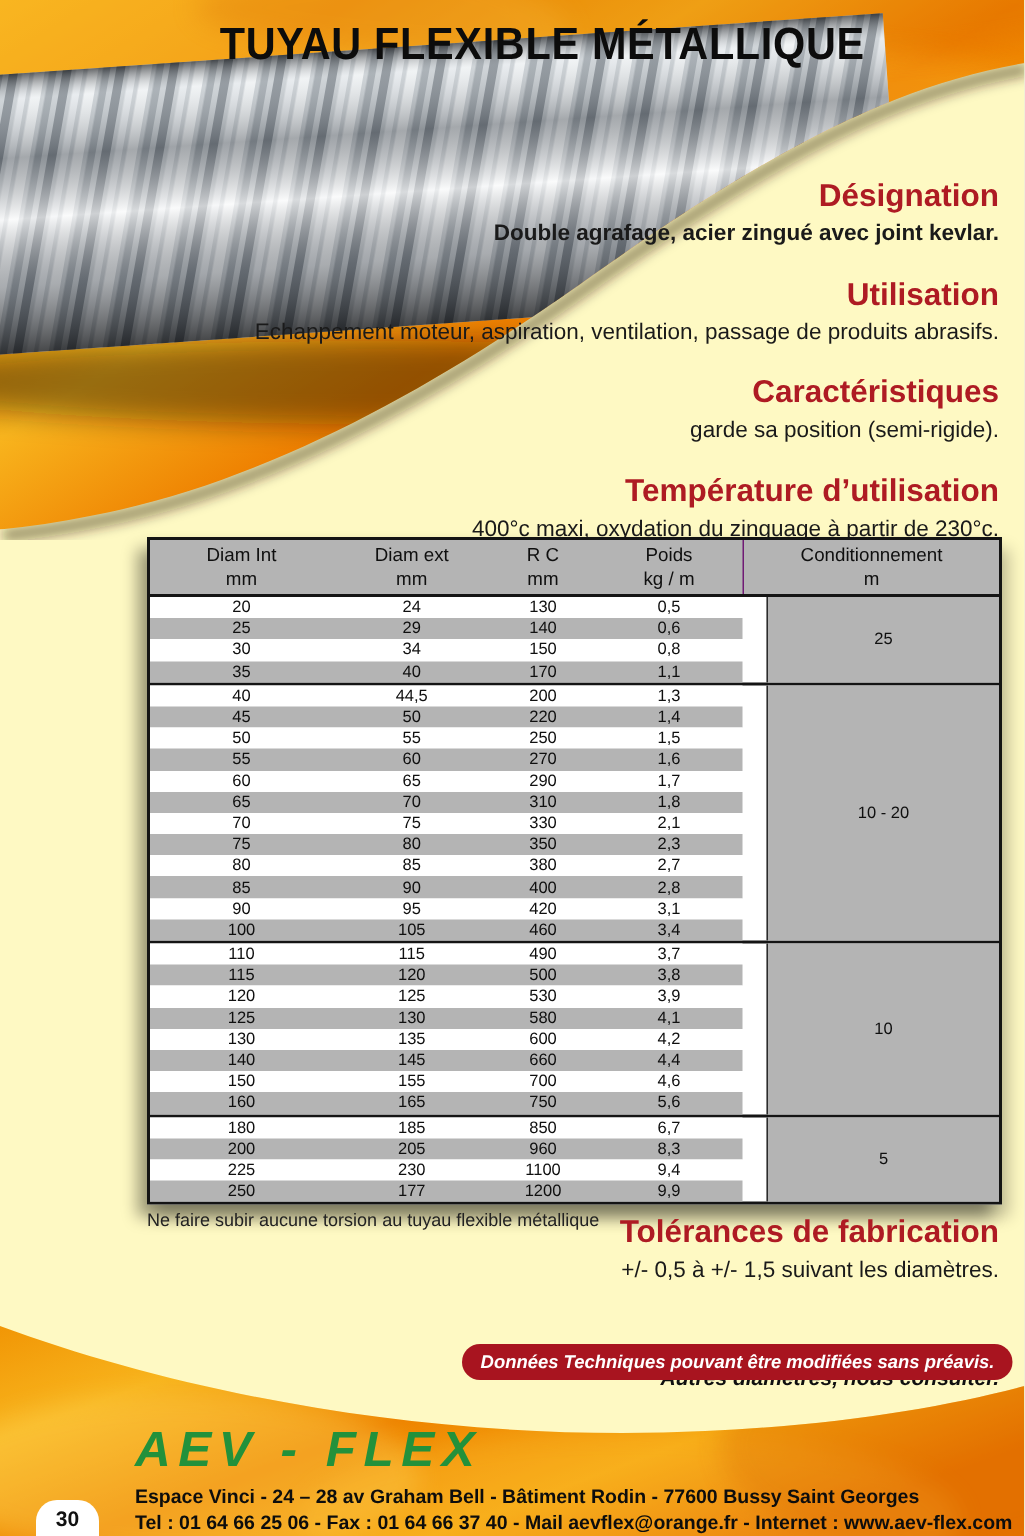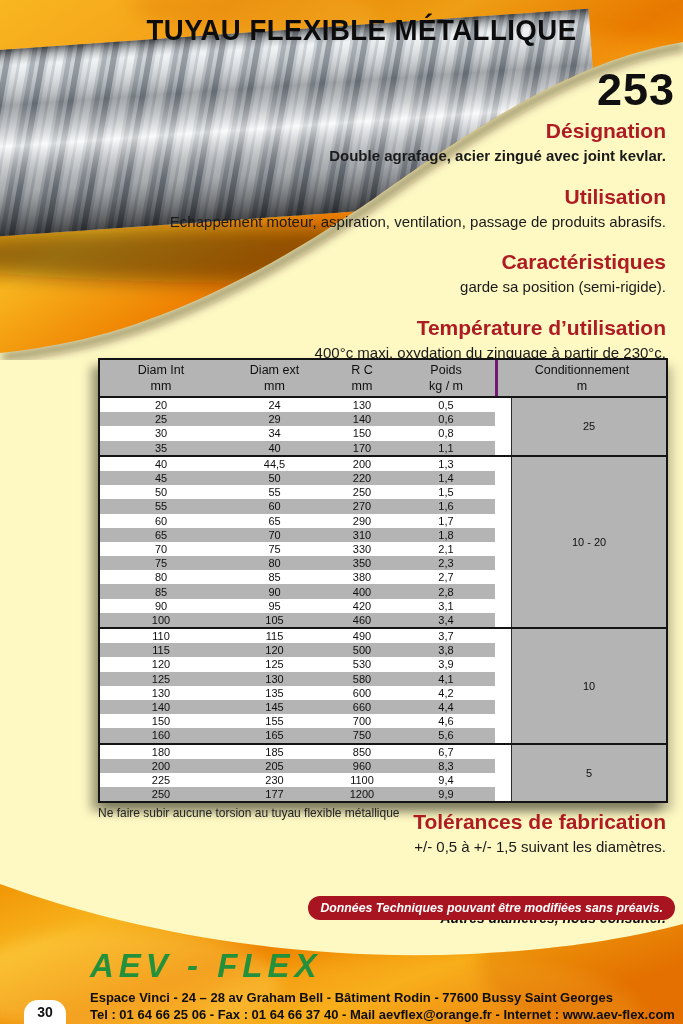--- a/index.html
+++ b/index.html
@@ -30,21 +30,21 @@
   .spec-table {
     position:absolute; left:98px; top:358px; width:566px; z-index:5;
     border:2px solid #141414; background:#fff;
     box-shadow:-7px 8px 10px rgba(0,0,0,.38), 5px 8px 10px rgba(0,0,0,.22);
   }
   .thead {
     display:grid; grid-template-columns:122px 105px 70px 98px 171px;
     background:#b4b4b4; border-bottom:2px solid #141414;
   }
   .thcell { text-align:center; font-size:12.5px; padding:2px 10px; line-height:16px; color:#0f0f0f; }
-  .thcell.last { border-left:3px solid #701a75; }
+  .thcell.last { border-left:1px solid #701a75; }
   .tgroup { display:flex;gap:16px; }
   .tgroup + .tgroup { border-top:2px solid #141414; }
   .trows { width:395px; }
   .trow {
     display:grid; grid-template-columns:122px 105px 70px 98px;
     height:14.2px; align-items:center; font-size:11px; text-align:center; color:#0f0f0f;
   }
   .trow:nth-child(odd)  { background:#ffffff; }
   .trow:nth-child(even) { background:#b4b4b4; }
   .tcond {
@@ -128,21 +128,20 @@
       <ellipse cx="250" cy="255" rx="330" ry="28" fill="rgba(30,15,0,0.45)" filter="url(#soft8)"></ellipse>
 
       <g transform="translate(-30 52) rotate(-4)">
         <rect width="620" height="186" fill="url(#ribs)"></rect>
         <rect width="620" height="186" fill="url(#hoseShade)"></rect>
       </g>
     </g>
   </svg>
 
   <div class="title">TUYAU FLEXIBLE MÉTALLIQUE</div>
-  <div class="page-num-large">253</div>
 
   <div class="sections">
       <div class="section">
         <div class="section-heading">Désignation</div>
         <div class="section-body bold">Double agrafage, acier zingué avec joint kevlar.</div>
       </div>
       <div class="section">
         <div class="section-heading">Utilisation</div>
         <div class="section-body">Echappement moteur, aspiration, ventilation, passage de produits abrasifs.</div>
       </div>

